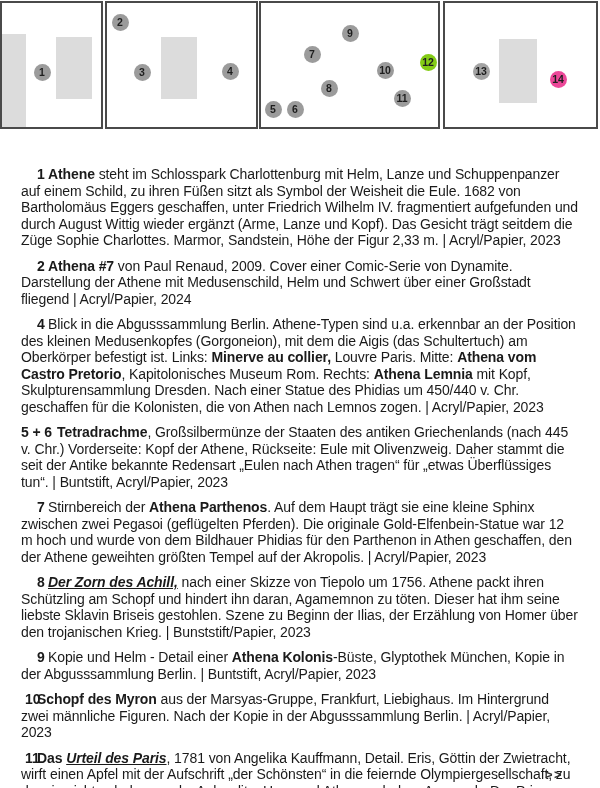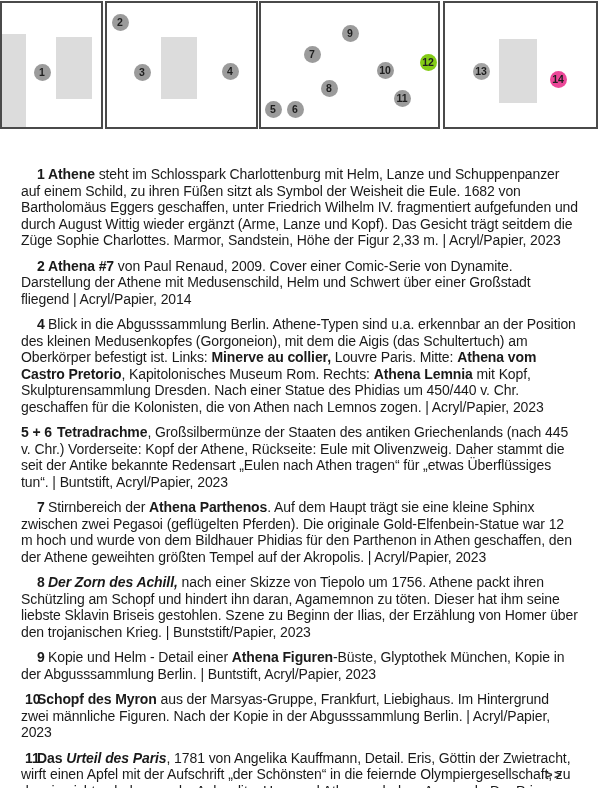--- a/index.html
+++ b/index.html
@@ -19,21 +19,21 @@
   .entry{margin:0 0 9px 0;}
   .i1{text-indent:8px;}
   .i2{text-indent:2px;}
   .i3{text-indent:0;}
   .num{display:inline-block;font-weight:700;}
   .n1{width:19px;}
   .n2{width:14px;}
   .n3{margin-right:5px;text-align:right;}
   .s-r{font-weight:400;}
   .s-b{font-weight:700;}
-  .s-bi{font-weight:700;font-style:italic;}
+  .s-bi{font-weight:700;font-style:italic;text-decoration:underline;}
 
   .next{position:absolute;left:545px;top:767px;font-size:13px;font-weight:700;color:#333333;letter-spacing:1.5px;}
 </style>
 </head>
 <body>
 
 <div class="page">
   <div class="strip">
       <div class="panel" style="left: 0px; top: 1px; width: 103px; height: 128px; border-color: rgb(74, 74, 74);"></div>
       <div class="ph" style="left: 2px; top: 34px; width: 24px; height: 93px; background: rgb(220, 220, 220);"></div>
@@ -53,23 +53,23 @@
       <div class="marker" style="left: 376.5px; top: 61.5px; background: rgb(155, 155, 155);">10</div>
       <div class="marker" style="left: 393.5px; top: 89.5px; background: rgb(155, 155, 155);">11</div>
       <div class="marker" style="left: 419.5px; top: 53.5px; background: #84cc16;">12</div>
       <div class="panel" style="left: 443px; top: 1px; width: 155px; height: 128px; border-color: rgb(74, 74, 74);"></div>
       <div class="ph" style="left: 499px; top: 39px; width: 38px; height: 64px; background: rgb(220, 220, 220);"></div>
       <div class="marker" style="left: 472.5px; top: 62.5px; background: #a3a3a3;">13</div>
       <div class="marker" style="left: 549.5px; top: 62.5px; background: #ec4899; margin-top: 8px;">14</div>
     </div>
   <div class="entries">
       <p class="entry i1"><span class="num n1">1</span><span class="s-b">Athene</span><span class="s-r"> steht im Schlosspark Charlottenburg mit Helm, Lanze und Schuppenpanzer auf einem Schild, zu ihren Füßen sitzt als Symbol der Weisheit die Eule. 1682 von Bartholomäus Eggers geschaffen, unter Friedrich Wil­helm IV. fragmentiert aufgefunden und durch August Wittig wieder ergänzt (Arme, Lanze und Kopf). Das Gesicht trägt seitdem die Züge Sophie Charlottes. Marmor, Sandstein, Höhe der Figur 2,33 m. | Acryl/Papier, 2023</span></p>
-      <p class="entry i1"><span class="num n1">2</span><span class="s-b">Athena #7</span><span class="s-r"> von Paul Renaud, 2009. Cover einer Comic-Serie von Dynamite. Darstellung der Athene mit Medusenschild, Helm und Schwert über einer Großstadt fliegend | Acryl/Papier, 2014</span></p>
+      <p class="entry i1"><span class="num n1">2</span><span class="s-b">Athena #7</span><span class="s-r"> von Paul Renaud, 2009. Cover einer Comic-Serie von Dynamite. Darstellung der Athene mit Medusenschild, Helm und Schwert über einer Großstadt fliegend | Acryl/Papier, 2024</span></p>
       <p class="entry i1"><span class="num n1">4</span><span class="s-r">Blick in die Abgusssammlung Berlin. Athene-Typen sind u.a. erkennbar an der Position des kleinen Medusen­kopfes (Gorgoneion), mit dem die Aigis (das Schultertuch) am Oberkörper befestigt ist. Links: </span><span class="s-b">Minerve au collier,</span><span class="s-r"> Louvre Paris. Mitte: </span><span class="s-b">Athena vom Castro Pretorio</span><span class="s-r">, Kapitolonisches Museum Rom. Rechts: </span><span class="s-b">Athena Lemnia</span><span class="s-r"> mit Kopf, Skulpturensammlung Dresden. Nach einer Statue des Phidias um 450/440 v. Chr. geschaffen für die Kolonis­ten, die von Athen nach Lemnos zogen. | Acryl/Papier, 2023</span></p>
       <p class="entry i3"><span class="num n3">5 + 6</span><span class="s-b">Tetradrachme</span><span class="s-r">, Großsilbermünze der Staaten des antiken Griechenlands (nach 445 v. Chr.) Vorderseite: Kopf der Athene, Rückseite: Eule mit Olivenzweig. Daher stammt die seit der Antike bekannte Redensart „Eulen nach Athen tragen“ für „etwas Überflüssiges tun“. | Buntstift, Acryl/Papier, 2023</span></p>
       <p class="entry i1"><span class="num n1">7</span><span class="s-r">Stirnbereich der </span><span class="s-b">Athena Parthenos</span><span class="s-r">. Auf dem Haupt trägt sie eine kleine Sphinx zwischen zwei Pegasoi (ge­flügelten Pferden). Die originale Gold-Elfenbein-Statue war 12 m hoch und wurde von dem Bildhauer Phidias für den Parthenon in Athen geschaffen, den der Athene geweihten größten Tempel auf der Akropolis. | Acryl/Papier, 2023</span></p>
       <p class="entry i1"><span class="num n1">8</span><span class="s-bi">Der Zorn des Achill,</span><span class="s-r"> nach einer Skizze von Tiepolo um 1756. Athene packt ihren Schützling am Schopf und hindert ihn daran, Agamemnon zu töten. Dieser hat ihm seine liebste Sklavin Briseis gestohlen. Szene zu Beginn der Ilias, der Erzählung von Homer über den trojanischen Krieg. | Bunststift/Papier, 2023</span></p>
-      <p class="entry i1"><span class="num n1">9</span><span class="s-r">Kopie und Helm - Detail einer </span><span class="s-b">Athena Figuren</span><span class="s-r">-Büste, Glyptothek München, Kopie in der Abgusssammlung Berlin. | Buntstift, Acryl/Papier, 2023</span></p>
+      <p class="entry i1"><span class="num n1">9</span><span class="s-r">Kopie und Helm - Detail einer </span><span class="s-b">Athena Kolonis</span><span class="s-r">-Büste, Glyptothek München, Kopie in der Abgusssammlung Berlin. | Buntstift, Acryl/Papier, 2023</span></p>
       <p class="entry i2"><span class="num n2">10</span><span class="s-b">Schopf des Myron</span><span class="s-r"> aus der Marsyas-Gruppe, Frankfurt, Liebighaus. Im Hintergrund zwei männliche Figuren. Nach der Kopie in der Abgusssammlung Berlin. | Acryl/Papier, 2023</span></p>
       <p class="entry i2"><span class="num n2">11</span><span class="s-b">Das </span><span class="s-bi">Urteil des Paris</span><span class="s-r">, 1781 von Angelika Kauffmann, Detail. Eris, Göttin der Zwietracht, wirft einen Apfel mit der Aufschrift „der Schönsten“ in die feiernde Olympiergesellschaft, zu der sie nicht geladen wurde. Aphrodite, Hera und Athene erheben Anspruch. Der Prinz Paris soll Schiedsrichter sein. Er gibt den (Zank)Apfel der Göttin der Liebe und bekommt dafür die Liebe der schönsten Frau der Welt, Helena.&nbsp; Athene sieht zu. Leider ist Helena mit Menelaos verheiratet. Der Trojanische Krieg entbrennt. | Buntstift, Acryl/Papier, 2023</span></p>
     </div>
   <div class="next">&gt;&gt;</div>
 </div>
 
 </body></html>

